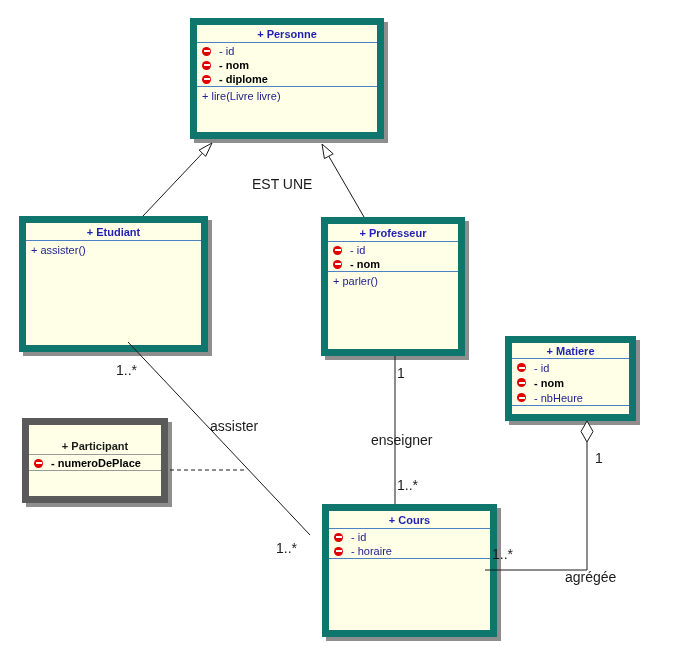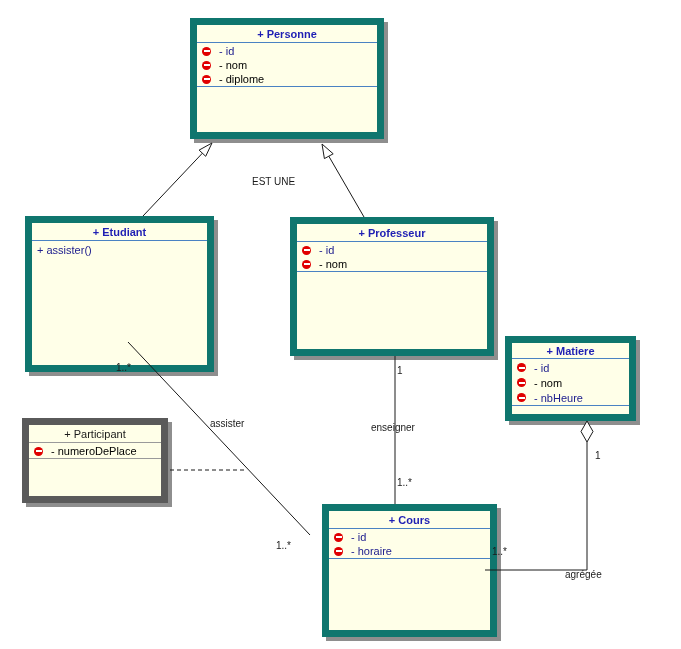--- a/index.html
+++ b/index.html
@@ -19,27 +19,27 @@
     height:18px;flex:0 0 18px;border-bottom:1px solid #4A82C3;
     display:flex;align-items:center;justify-content:center;
     font-weight:bold;color:#1F1FB4;
   }
   .uml-class .attrs{border-bottom:1px solid #4A82C3;padding:1px 0 12px 5px;overflow:hidden;}
   .uml-class .ops{flex:1;padding:2px 0 0 5px;overflow:hidden;}
   .row{display:flex;align-items:center;height:14px;}
   .vis-icon{width:9px;height:9px;flex:0 0 9px;border-radius:50%;background:#E00000;position:relative;margin-right:8px;}
   .vis-icon::after{content:"";position:absolute;left:1.5px;top:3.5px;width:6px;height:2px;background:#ffffff;}
   .attr.plain{color:#21218F;font-weight:normal;}
-  .attr.bold{color:#000000;font-weight:normal;}
+  .attr.bold{color:#000000;font-weight:bold;}
   .op-text{color:#21218F;}
   
   .uml-class.gray{border-color:#5A5A5A;box-shadow:4px 4px 0 0 #8E8E8E;}
-  .uml-class.gray .title{border-bottom-color:#9a9a9a;color:#1a1a1a;font-weight:normal;}
+  .uml-class.gray .title{border-bottom-color:#9a9a9a;color:#1a1a1a;font-weight:bold;margin-top:12px;}
   .uml-class.gray .attrs{border-bottom-color:#9a9a9a;}
-  .lbl{position:absolute;z-index:4;font-size:10px;color:#1a1a1a;white-space:nowrap;}
+  .lbl{position:absolute;z-index:4;font-size:14px;color:#1a1a1a;white-space:nowrap;}
 </style>
 </head>
 <body>
 
 <div class="canvas">
 
   <div class="uml-class" style="left:190px;top:18px;width:194px;height:121px">
     <div class="title">+ Personne</div>
     <div class="attrs" style="flex:0 0 44px">
       <div class="row">
@@ -48,41 +48,51 @@
       </div>
       <div class="row">
         <span class="vis-icon"></span>
         <span class="attr bold">- nom</span>
       </div>
       <div class="row">
         <span class="vis-icon"></span>
         <span class="attr bold">- diplome</span>
       </div>
     </div>
+    <div class="ops">
+      <div class="row">
+        <span class="op-text">+ lire(Livre livre)</span>
+      </div>
+    </div>
   </div>
 
-  <div class="uml-class" style="left:25px;top:216px;width:189px;height:156px">
+  <div class="uml-class" style="left:19px;top:216px;width:189px;height:136px">
     <div class="title">+ Etudiant</div>
     <div class="ops">
       <div class="row">
         <span class="op-text">+ assister()</span>
       </div>
     </div>
   </div>
 
-  <div class="uml-class" style="left:290px;top:217px;width:204px;height:139px">
+  <div class="uml-class" style="left:321px;top:217px;width:144px;height:139px">
     <div class="title">+ Professeur</div>
     <div class="attrs" style="flex:0 0 30px">
       <div class="row">
         <span class="vis-icon"></span>
         <span class="attr plain">- id</span>
       </div>
       <div class="row">
         <span class="vis-icon"></span>
         <span class="attr bold">- nom</span>
+      </div>
+    </div>
+    <div class="ops">
+      <div class="row">
+        <span class="op-text">+ parler()</span>
       </div>
     </div>
   </div>
 
   <div class="uml-class" style="left:505px;top:336px;width:131px;height:85px">
     <div class="title" style="flex:0 0 16px;height:16px">+ Matiere</div>
     <div class="attrs" style="flex:0 0 47px">
       <div class="row" style="height:15px">
         <span class="vis-icon"></span>
         <span class="attr plain">- id</span>
@@ -140,20 +150,20 @@
     <line x1="395" y1="356" x2="395" y2="504" stroke="#1A1A1A" stroke-width="1"></line>
 
     <path d="M 485 570 L 587 570 L 587 442" fill="none" stroke="#1A1A1A" stroke-width="1"></path>
     <polygon points="587,421 593,431.5 587,442 581,431.5" fill="#ffffff" stroke="#1A1A1A" stroke-width="1"></polygon>
   </svg>
 
   <span class="lbl" style="left:252px;top:176px">EST UNE</span>
   <span class="lbl" style="left:116px;top:362px">1..*</span>
   <span class="lbl" style="left:210px;top:418px">assister</span>
   <span class="lbl" style="left:397px;top:365px">1</span>
-  <span class="lbl" style="left:371px;top:422px">enseigner</span>
+  <span class="lbl" style="left:371px;top:432px">enseigner</span>
   <span class="lbl" style="left:397px;top:477px">1..*</span>
   <span class="lbl" style="left:276px;top:540px">1..*</span>
   <span class="lbl" style="left:492px;top:546px">1..*</span>
   <span class="lbl" style="left:595px;top:450px">1</span>
   <span class="lbl" style="left:565px;top:569px">agrégée</span>
 
 </div>
 
 </body></html>

